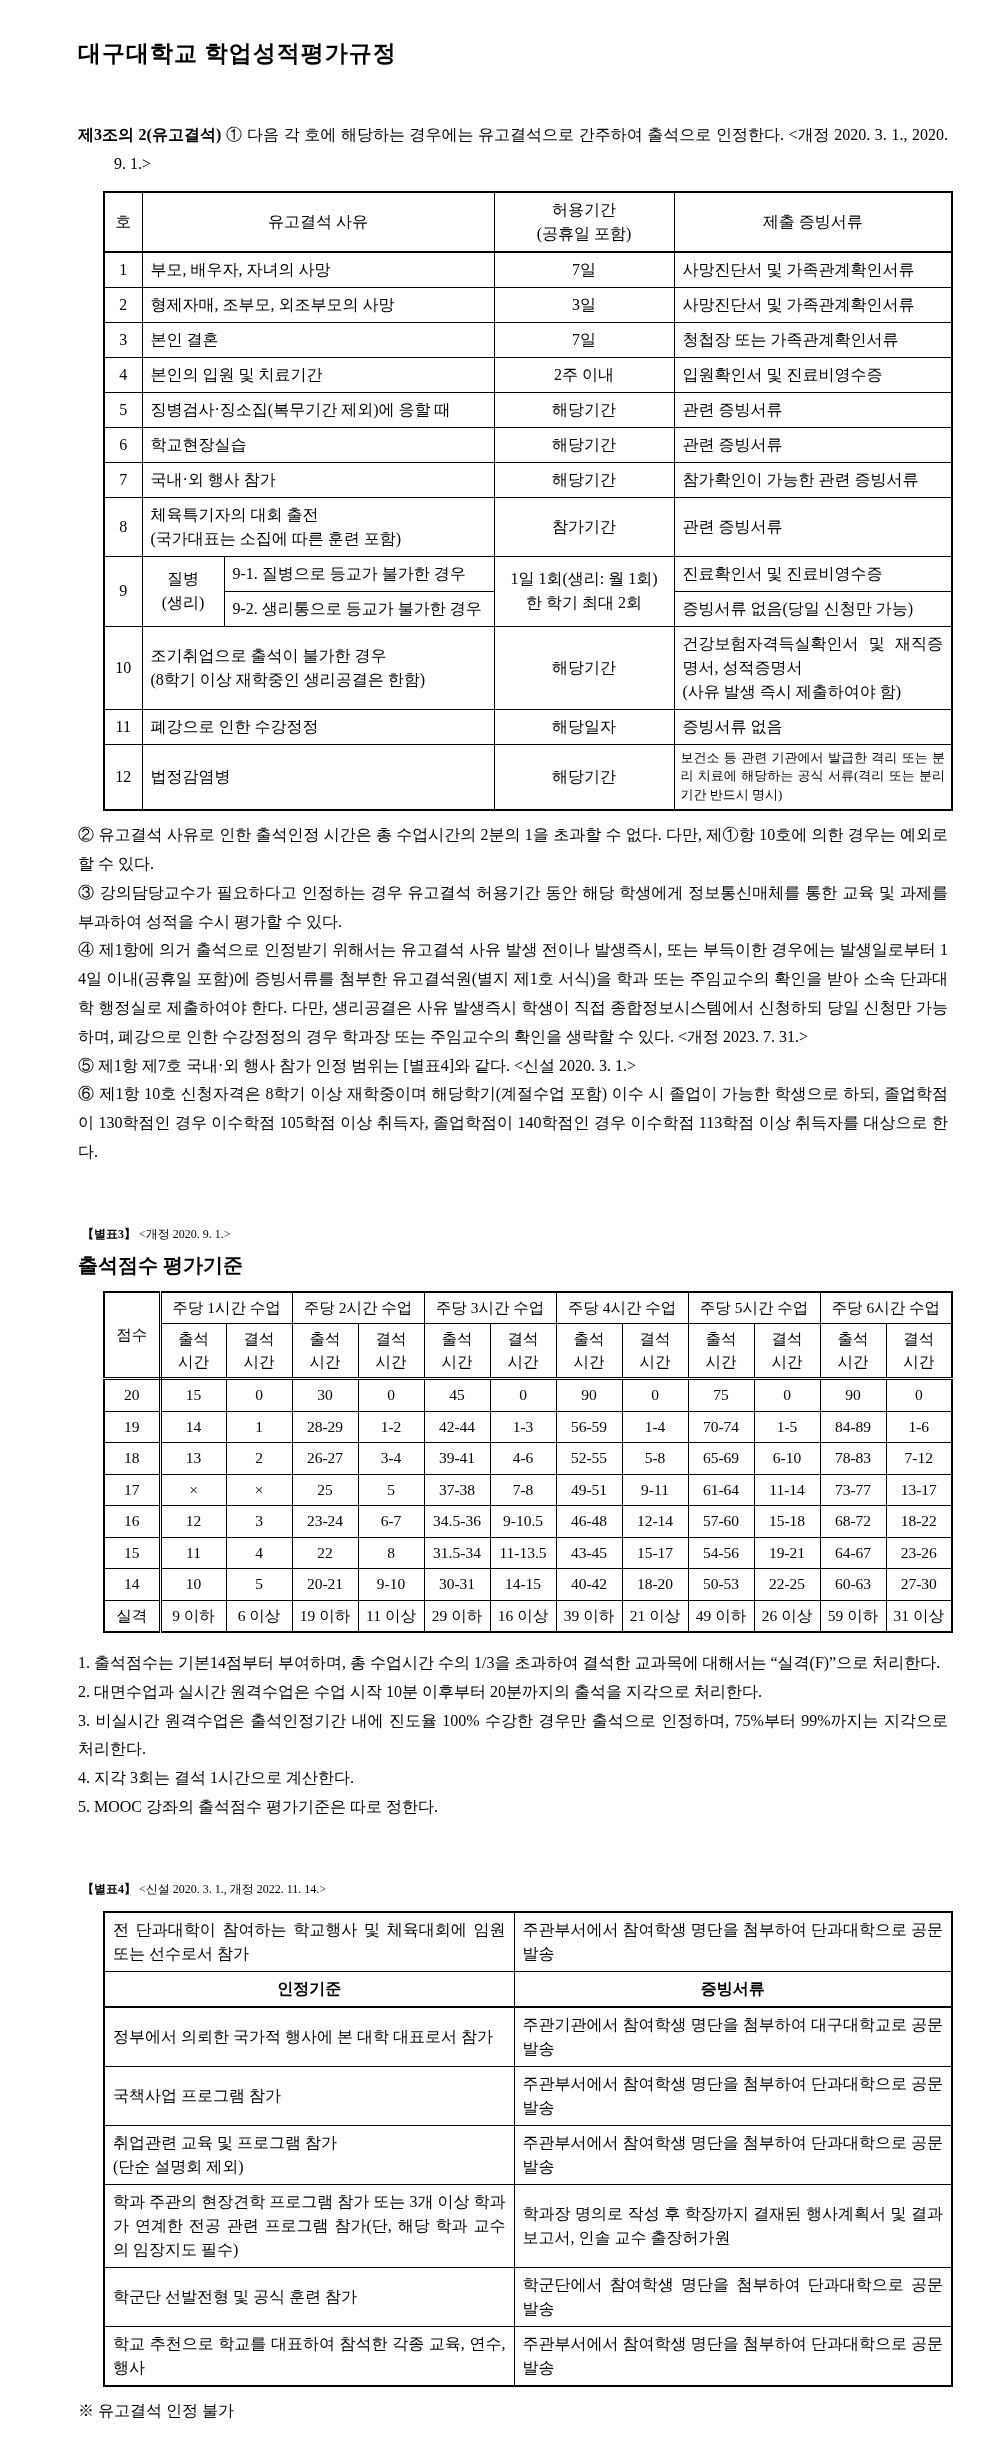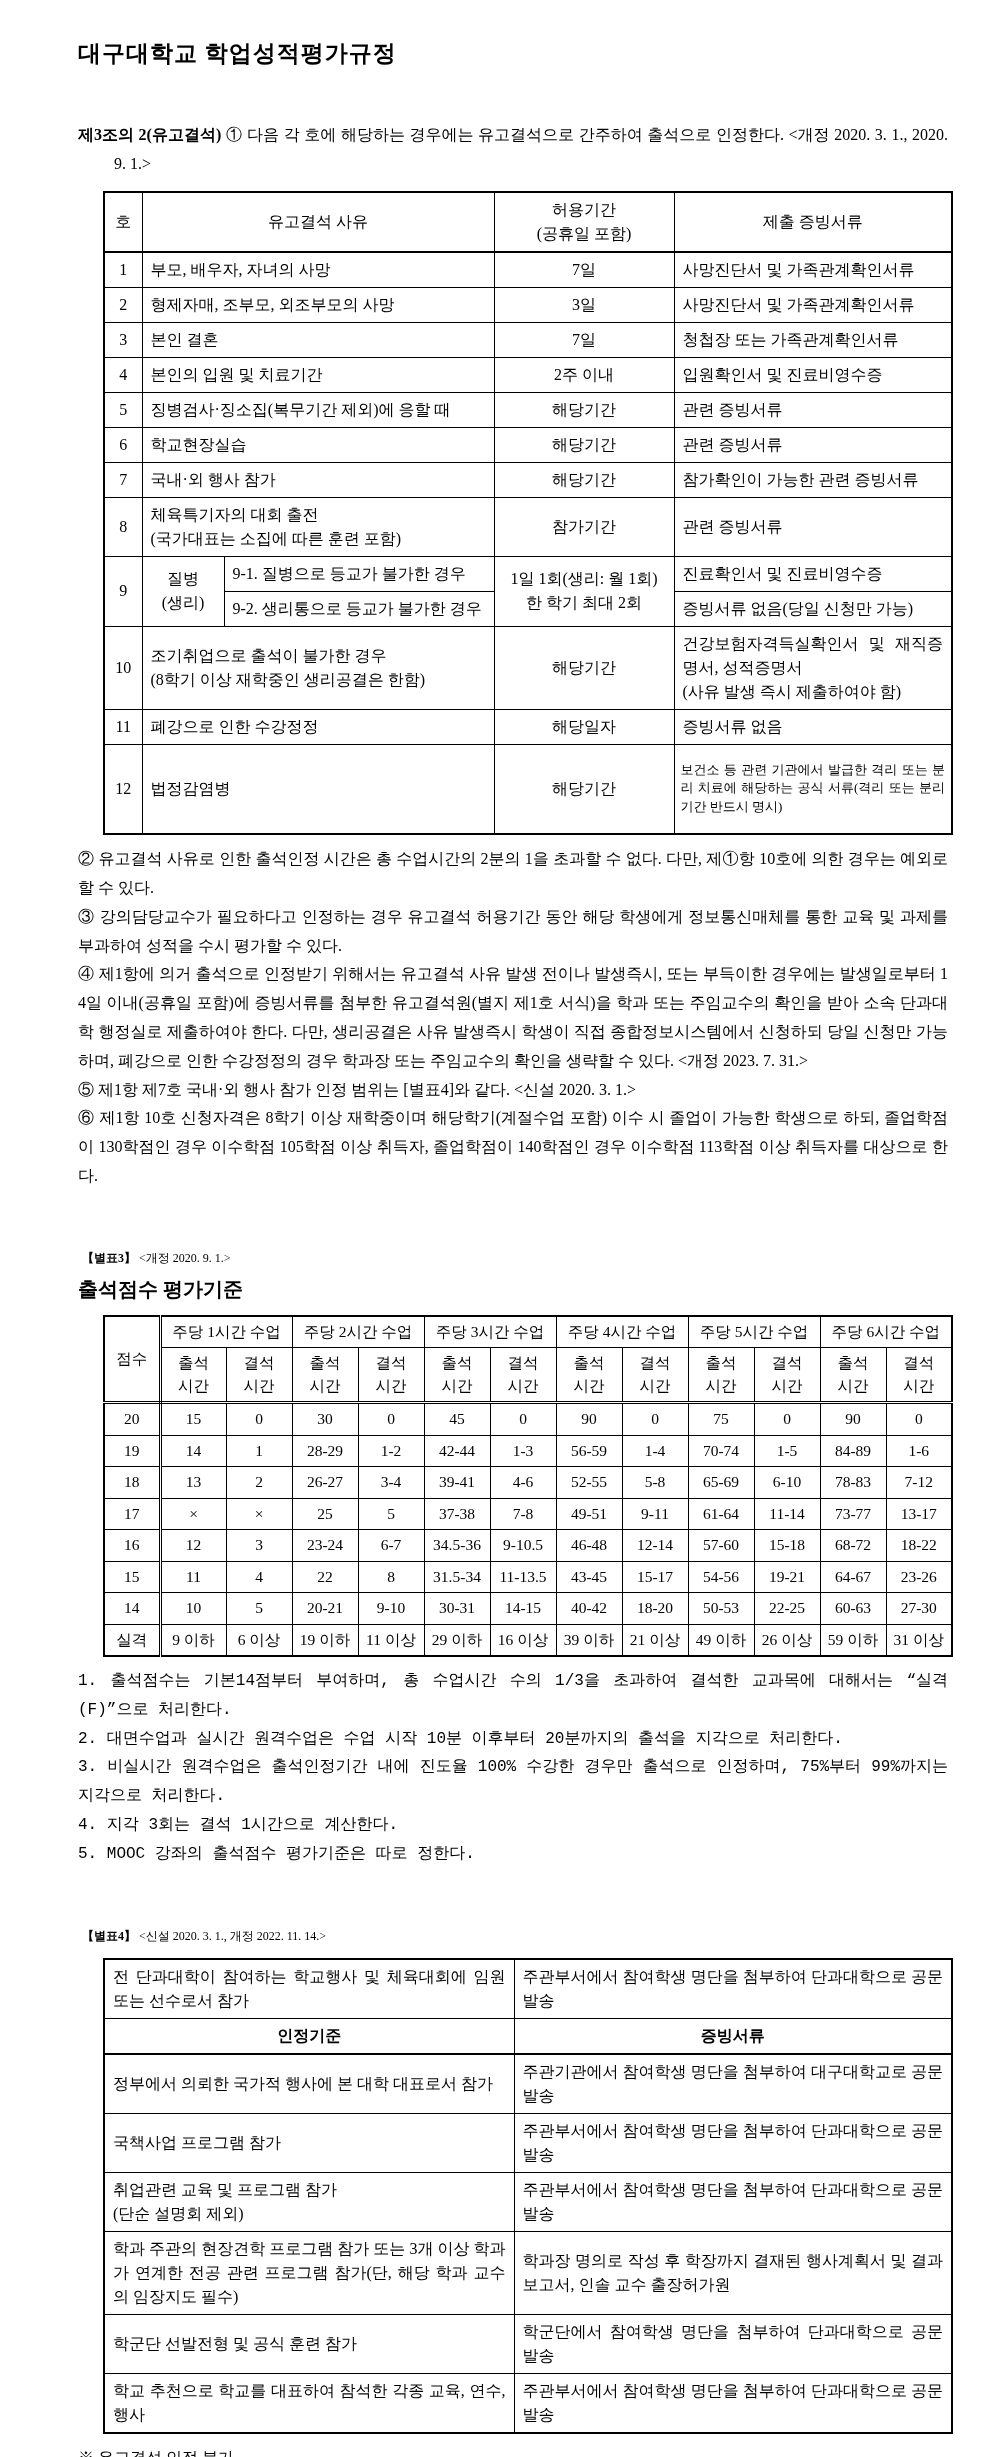--- a/index.html
+++ b/index.html
@@ -42,34 +42,34 @@
     vertical-align:middle;
     white-space:pre-line;
     text-align:justify;
     word-break:break-all;
     font-size:16px;
   }
   table.t .c { text-align:center; }
   table.t .hb { border-bottom:2px solid #000; }
   table.t .vd { border-right:3px double #000; }
   table.t .db { border-bottom:3px double #000; }
-  table.t .sm { font-size:13px; line-height:1.45; padding:16px 6px; }
+  table.t .sm { font-size:13px; line-height:1.45; padding:4px 6px; }
 
   table.t2 td {
     text-align:center;
     padding:4px 2px;
     font-size:15.5px;
     line-height:1.45;
   }
 
   .annex-head { margin:58px 0 8px 4px; font-size:12px; line-height:1.6; }
   .annex-label { font-weight:bold; }
   .tbl-title  { text-align:left; font-weight:bold; font-size:20px; margin:4px 0 12px 0; }
   .tbl-title2 { text-align:center; font-weight:bold; font-size:18px; margin:4px 0 12px 0; }
-  .notes { margin-top:10px;font-family:Liberation Mono, monospace; }
+  .notes { margin-top:16px; }
   .fnote-head { margin-top:10px; line-height:1.75; }
 </style>
 </head>
 <body>
 
 <div class="page">
 
   <div class="doc-title">대구대학교 학업성적평가규정</div>
 
   <p class="para hang"><span class="b">제3조의 2(유고결석)</span> <span>① 다음 각 호에 해당하는 경우에는 유고결석으로 간주하여 출석으로 인정한다. &lt;개정 2020. 3. 1., 2020. 9. 1.&gt;</span></p>

